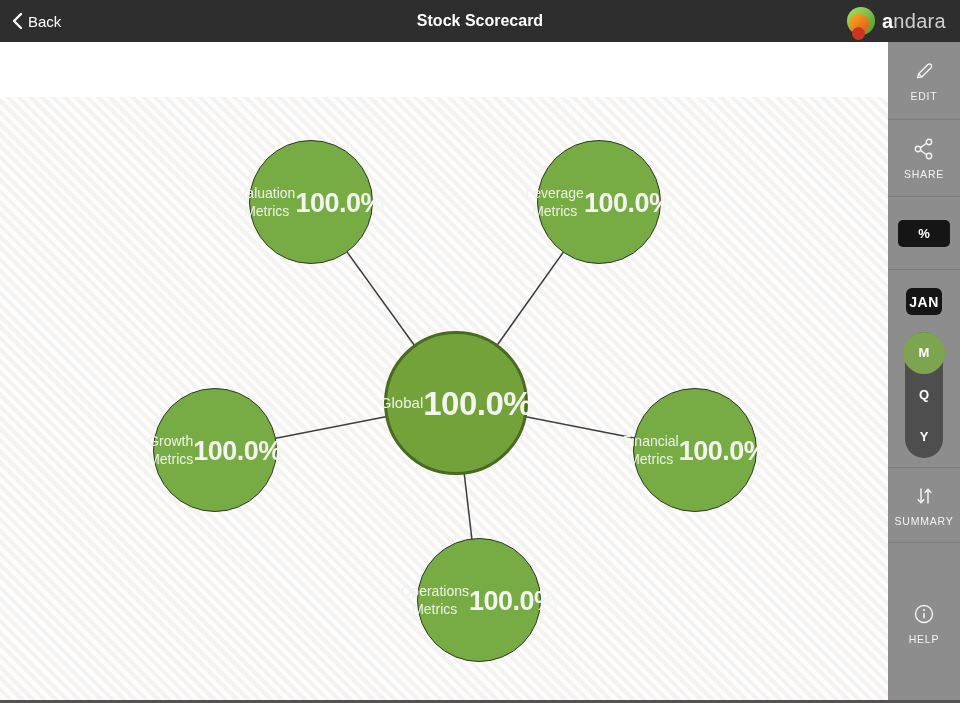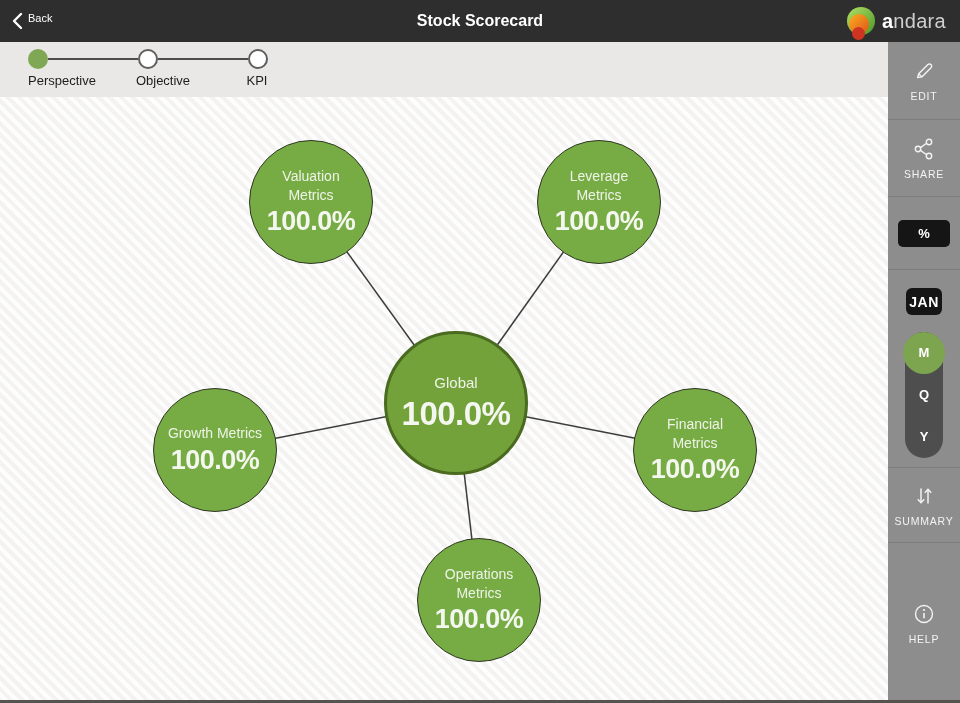--- a/index.html
+++ b/index.html
@@ -3,22 +3,22 @@
 <meta charset="utf-8">
 <style>
   * { margin:0; padding:0; box-sizing:border-box; }
   html,body { width:960px; height:703px; overflow:hidden;
               font-family:"Liberation Sans", sans-serif; background:#fff; }
   .stage { position:relative; width:960px; height:703px; }
 
   
   .topbar { position:absolute; top:0; left:0; width:960px; height:42px;
             background:#2e2e2e; display:flex; align-items:center; }
-  .back { display:flex; align-items:flex-start; gap:5px; padding-left:12px;
-          color:#fff; font-size:11px; cursor:pointer; }
+  .back { display:flex; align-items:center; gap:5px; padding-left:12px;
+          color:#fff; font-size:15px; cursor:pointer; }
   .title { position:absolute; left:0; right:0; text-align:center;
            color:#fff; font-size:16px; font-weight:bold; pointer-events:none; }
   .brand { position:absolute; right:14px; top:0; height:42px;
            display:flex; align-items:center; gap:7px; }
   .brand-icon { position:relative; width:28px; height:28px; border-radius:50%;
                 background:linear-gradient(135deg,#a6d95e 10%,#569e2d 90%); }
   .brand-orange { position:absolute; left:2px; top:7px; width:20px; height:20px;
                   border-radius:50%;
                   background:linear-gradient(135deg,#f7a01e 15%,#e2611c 85%); }
   .brand-red { position:absolute; left:3px; top:13px; width:13px; height:13px;
@@ -35,21 +35,21 @@
   .step-dot.active { background:#80a854; border-color:#80a854; }
   .step-label { position:absolute; top:31px; transform:translateX(-50%);
                 font-size:13px; color:#1d1d1d; white-space:nowrap; }
 
   
   .canvas { position:absolute; top:97px; left:0; width:888px; height:606px;
             background:repeating-linear-gradient(45deg,
               rgba(160,152,140,0.10) 0 4px, rgba(255,255,255,0) 4px 8px) #fdfdfd; }
   .edges { position:absolute; left:0; top:0; }
   .bubble { position:absolute; border-radius:50%; display:flex;
-            flex-direction:column; align-items:center; justify-content:center;
+            flex-direction:row; align-items:center; justify-content:center;
             text-align:center; cursor:pointer; }
   .bubble .lbl { color:#eef3e7; font-size:14px; line-height:1.3; width:100px; }
   .bubble .val { color:#f4f7ef; font-weight:bold; font-size:27px;
                  letter-spacing:-.5px; margin-top:2px; }
   .bubble.sat { width:124px; height:124px; background:#77ac45;
                 border:1.5px solid #2f3823; }
   .bubble.center { width:144px; height:144px; background:#73a23b;
                    border:3.5px solid #4a6a20; }
   .bubble.center .lbl { font-size:15px; }
   .bubble.center .val { font-size:33px; }
@@ -101,30 +101,20 @@
     <div class="brand">
       <div class="brand-icon">
         <div class="brand-orange">
           <div class="brand-red"></div>
         </div>
       </div>
       <div class="brand-text"><b>a</b><span>ndara</span></div>
     </div>
   </div>
 
-  <div class="stepper">
-    <div class="step-line" style="left:48px; width:90px;"></div>
-    <div class="step-line" style="left:158px; width:90px;"></div>
-    <div class="step-dot active" style="left:28px;"></div>
-    <div class="step-dot" style="left:138px;"></div>
-    <div class="step-dot" style="left:248px;"></div>
-    <div class="step-label" style="left:62px;">Perspective</div>
-    <div class="step-label" style="left:163px;">Objective</div>
-    <div class="step-label" style="left:257px;">KPI</div>
-  </div>
 
   <div class="canvas">
     <svg class="edges" width="888" height="606">
       <line x1="456" y1="306" x2="311" y2="105" stroke="#3c3c3c" stroke-width="1.5"></line>
       <line x1="456" y1="306" x2="599" y2="105" stroke="#3c3c3c" stroke-width="1.5"></line>
       <line x1="456" y1="306" x2="215" y2="353" stroke="#3c3c3c" stroke-width="1.5"></line>
       <line x1="456" y1="306" x2="695" y2="353" stroke="#3c3c3c" stroke-width="1.5"></line>
       <line x1="456" y1="306" x2="479" y2="503" stroke="#3c3c3c" stroke-width="1.5"></line>
     </svg>
 

